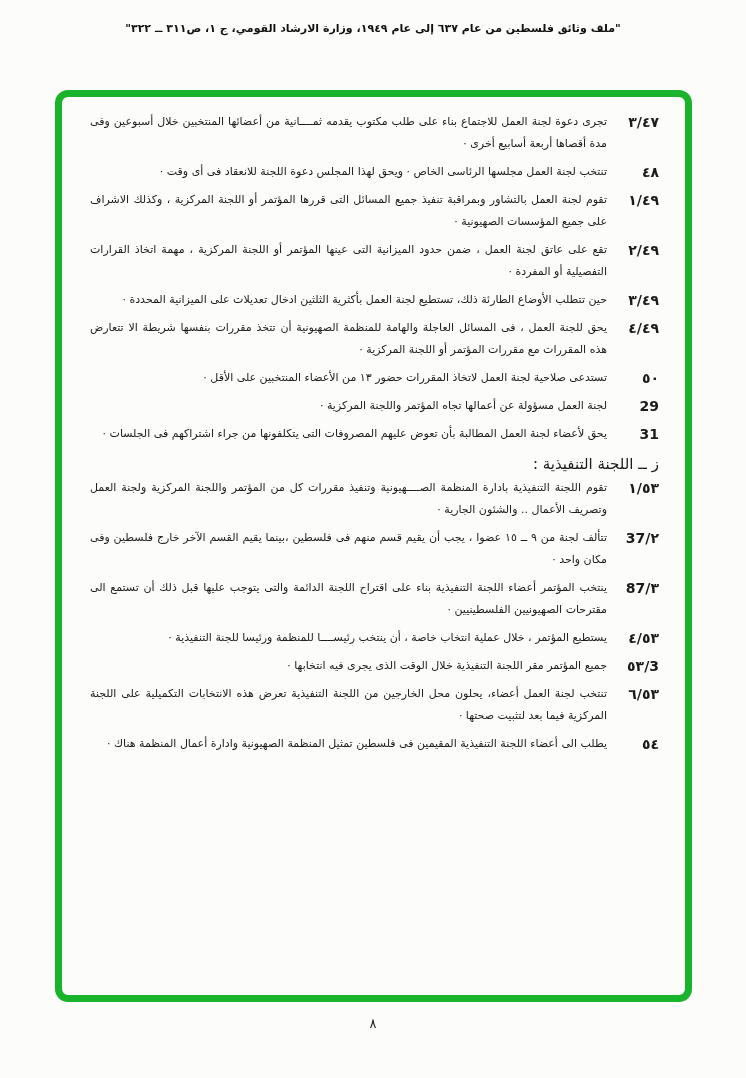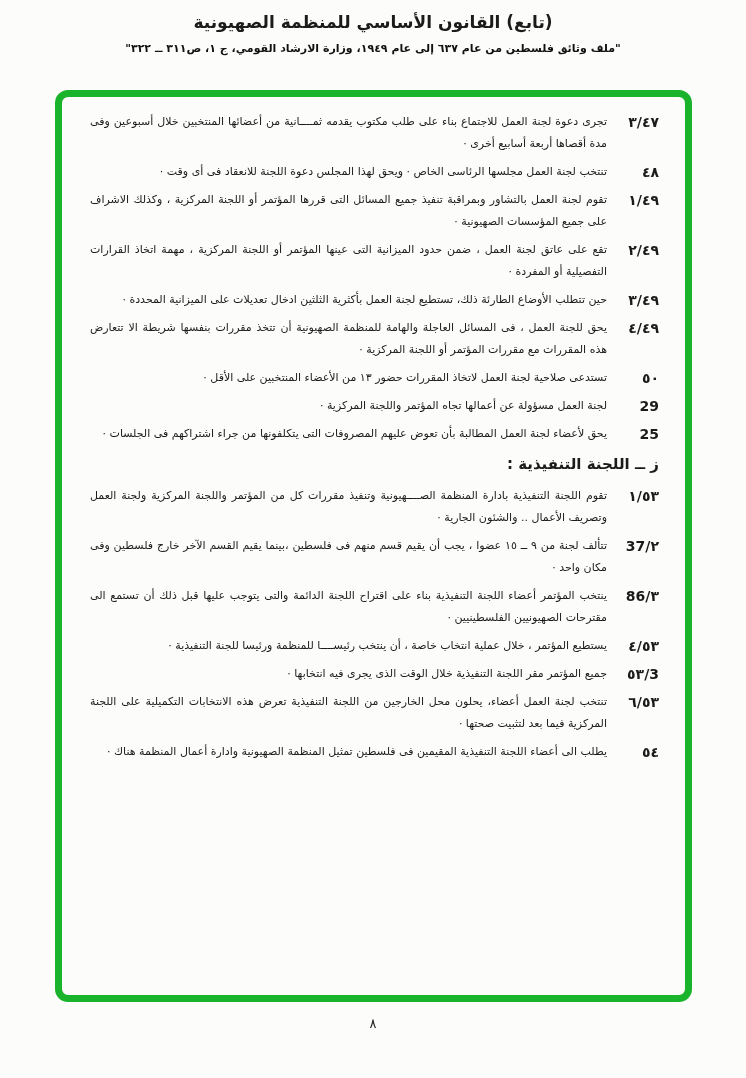--- a/index.html
+++ b/index.html
@@ -37,38 +37,37 @@
     font-weight:bold;
   }
   .clause-text {
     flex:1;
     font-size:11px;
     line-height:22px;
     text-align:justify;
   }
   .section-heading {
     font-size:15px;
-    font-weight:bold;
+    font-weight:normal;
     text-align:right;
-    margin:10px 0 12px 0;
+    margin:10px 0 4px 0;
   }
   .page-number {
     position:absolute;
     top:1016px; left:0;
     width:100%;
     text-align:center;
     font-size:13px;
     color:#222;
   }
 </style>
 </head>
 <body>
 
 <header class="doc-header">
-  <h1 class="doc-title">(تابع) القانون الأساسي للمنظمة الصهيونية</h1>
   <div class="doc-source">"ملف وثائق فلسطين من عام ٦٣٧ إلى عام ١٩٤٩، وزارة الارشاد القومي، ج ١، ص٣١١ ــ ٣٢٢"</div>
 </header>
 
 <main class="green-box">
   <section id="list-work" class="clauses">
       <div class="clause">
         <span class="clause-num">٣/٤٧</span>
         <p class="clause-text">تجرى دعوة لجنة العمل للاجتماع بناء على طلب مكتوب يقدمه ثمــــانية من أعضائها المنتخبين خلال أسبوعين وفى مدة أقصاها أربعة أسابيع أخرى ·</p>
       </div>
       <div class="clause">
@@ -93,36 +92,36 @@
       </div>
       <div class="clause">
         <span class="clause-num">٥٠</span>
         <p class="clause-text">تستدعى صلاحية لجنة العمل لاتخاذ المقررات حضور ١٣ من الأعضاء المنتخبين على الأقل ·</p>
       </div>
       <div class="clause">
         <span class="clause-num">29</span>
         <p class="clause-text">لجنة العمل مسؤولة عن أعمالها تجاه المؤتمر واللجنة المركزية ·</p>
       </div>
       <div class="clause">
-        <span class="clause-num">25</span>
+        <span class="clause-num">31</span>
         <p class="clause-text">يحق لأعضاء لجنة العمل المطالبة بأن تعوض عليهم المصروفات التى يتكلفونها من جراء اشتراكهم فى الجلسات ·</p>
       </div>
     </section>
   <h2 class="section-heading">ز ــ اللجنة التنفيذية :</h2>
   <section id="list-exec" class="clauses">
       <div class="clause">
         <span class="clause-num">١/٥٣</span>
         <p class="clause-text">تقوم اللجنة التنفيذية بادارة المنظمة الصــــهيونية وتنفيذ مقررات كل من المؤتمر واللجنة المركزية ولجنة العمل وتصريف الأعمال .. والشئون الجارية ·</p>
       </div>
       <div class="clause">
         <span class="clause-num">٢/37</span>
         <p class="clause-text">تتألف لجنة من ٩ ــ ١٥ عضوا ، يجب أن يقيم قسم منهم فى فلسطين ،بينما يقيم القسم الآخر خارج فلسطين وفى مكان واحد ·</p>
       </div>
       <div class="clause">
-        <span class="clause-num">٣/86</span>
+        <span class="clause-num">٣/87</span>
         <p class="clause-text">ينتخب المؤتمر أعضاء اللجنة التنفيذية بناء على اقتراح اللجنة الدائمة والتى يتوجب عليها قبل ذلك أن تستمع الى مقترحات الصهيونيين الفلسطينيين ·</p>
       </div>
       <div class="clause">
         <span class="clause-num">٤/٥٣</span>
         <p class="clause-text">يستطيع المؤتمر ، خلال عملية انتخاب خاصة ، أن ينتخب رئيســــا للمنظمة ورئيسا للجنة التنفيذية ·</p>
       </div>
       <div class="clause">
         <span class="clause-num">3/٥٣</span>
         <p class="clause-text">جميع المؤتمر مقر اللجنة التنفيذية خلال الوقت الذى يجرى فيه انتخابها ·</p>
       </div>

